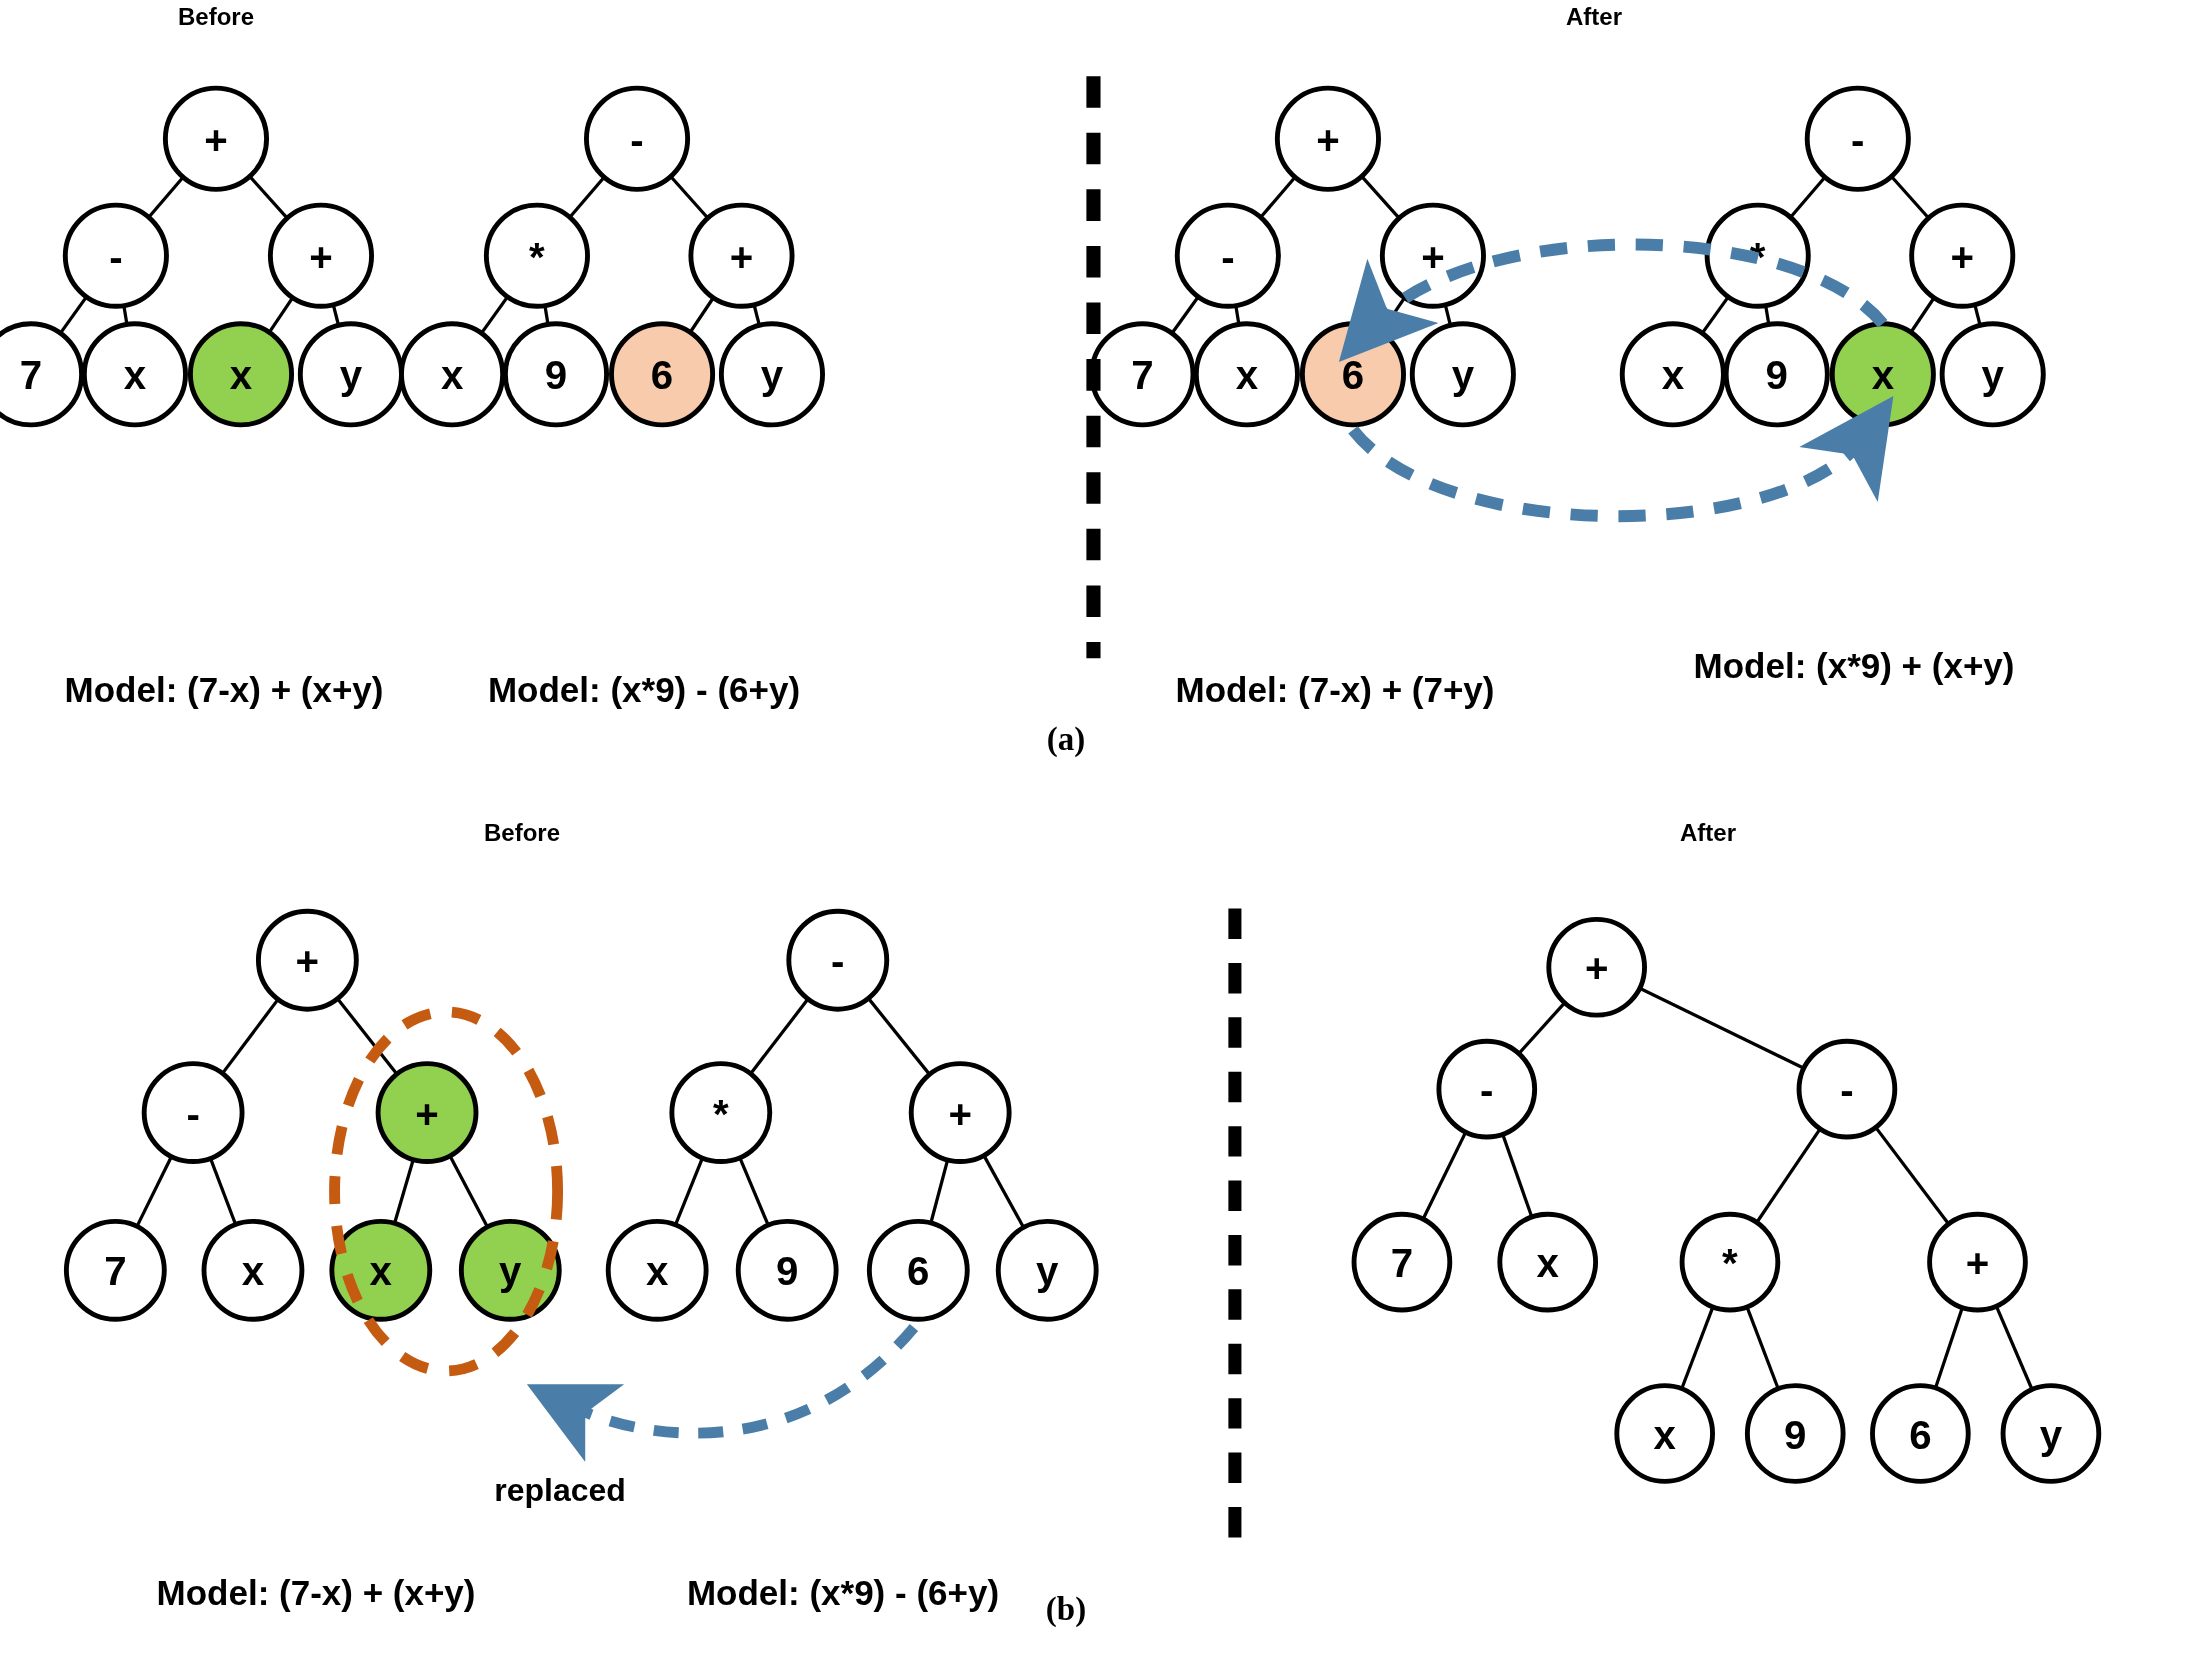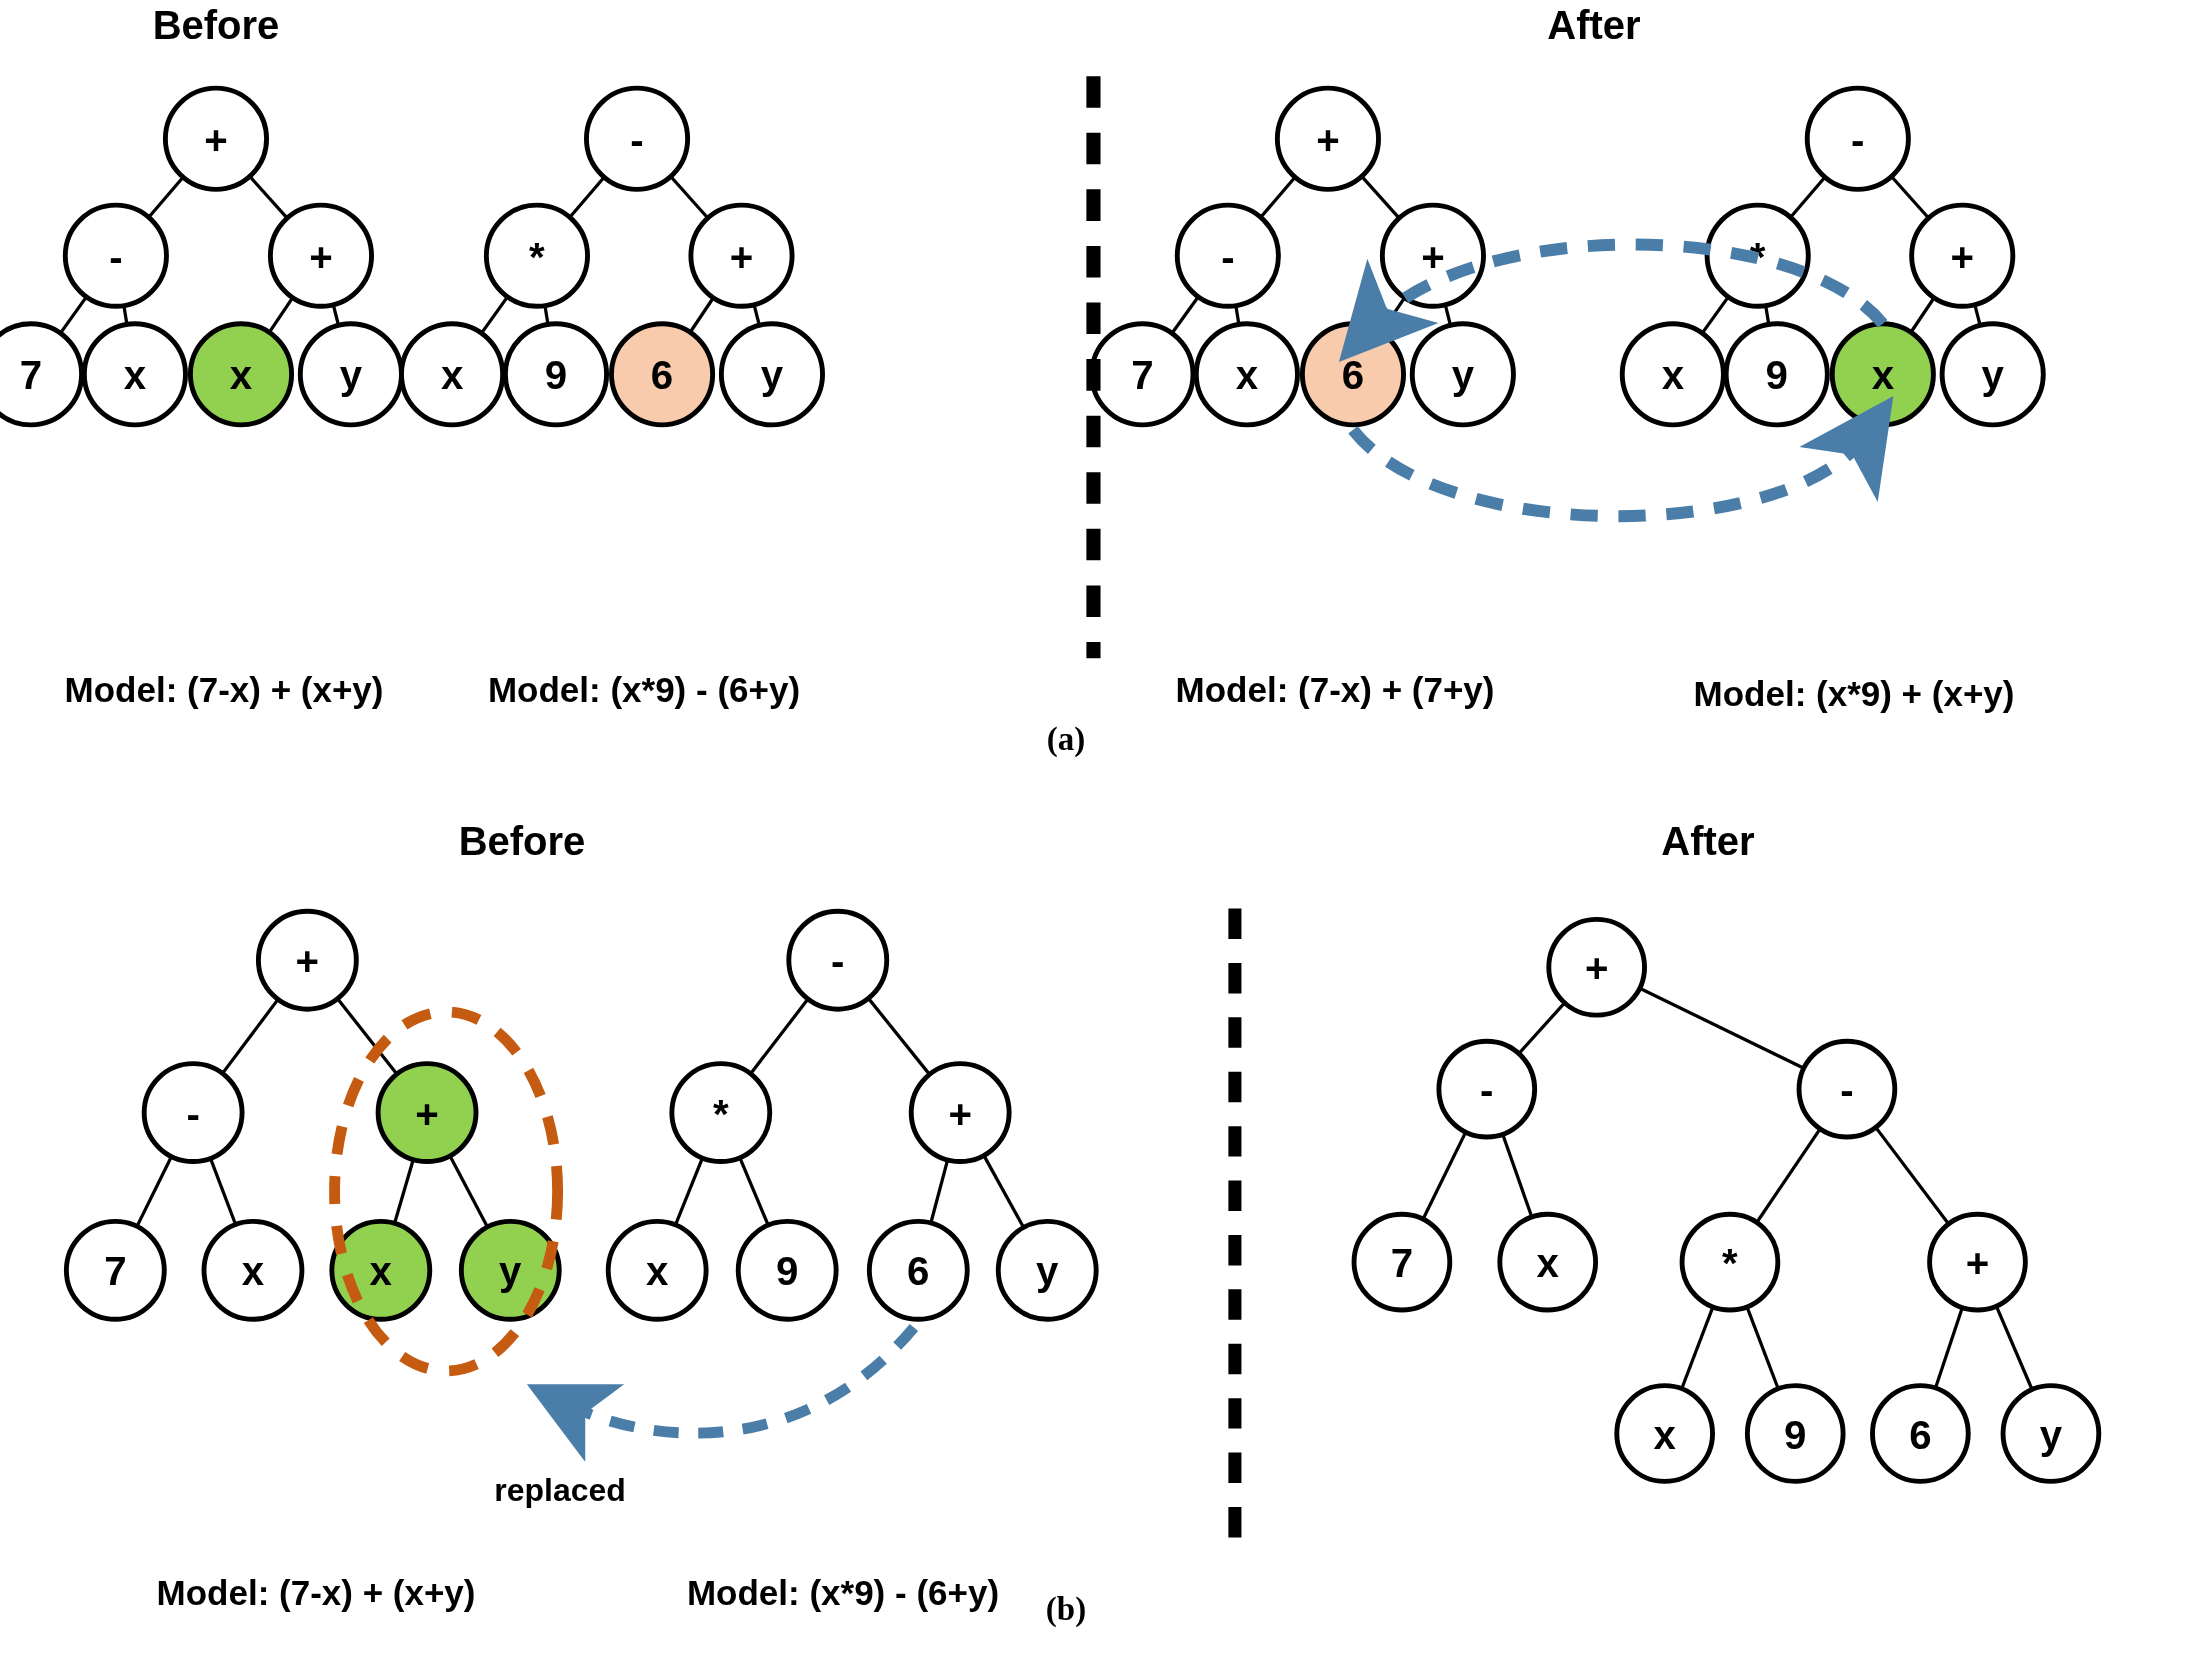--- a/index.html
+++ b/index.html
@@ -1,20 +1,20 @@
 <!DOCTYPE html>
 <html style="font-size:8.7px"><head>
 <meta charset="utf-8">
 <style>
   html,body{margin:0;padding:0;background:#ffffff;}
   body{width:2194px;height:1674px;font-family:"Liberation Sans",sans-serif;}
   #stage{position:relative;width:2194px;height:1674px;overflow:hidden;background:#fff;}
   svg.layer{position:absolute;left:0;top:0;width:2194px;height:1674px;}
   .panel-title{
-    position:absolute;font-weight:bold;font-size:40px;color:#000;
+    position:absolute;font-weight:bold;font-size:24px;color:#000;
     font-family:"Liberation Sans",sans-serif;white-space:nowrap;
     transform:translateX(-50%);
   }
   .model-label{
     position:absolute;font-weight:bold;font-size:35px;color:#000;
     font-family:"Liberation Sans",sans-serif;white-space:nowrap;
     transform:translateX(-50%);
     margin-top:20px;
   }
   .replaced-label{
@@ -343,21 +343,21 @@
     <ellipse cx="820" cy="2190" rx="205" ry="330" fill="none" stroke="#C55A11" stroke-width="20" stroke-dasharray="52 40"></ellipse>
     <path d="M 1680 2440 C 1480 2680 1200 2660 1040 2580" fill="none" stroke="#4A7EA8" stroke-width="20" stroke-dasharray="46 36" marker-end="url(#arrowBlue)"></path>
   </svg>
 
   <div class="panel-title" style="left:216px;top:2.7px">Before</div>
   <div class="panel-title" style="left:1594px;top:2.7px">After</div>
 
   <div class="model-label" style="left:224px;top:650px">Model: (7-x) + (x+y)</div>
   <div class="model-label" style="left:644px;top:650px">Model: (x*9) - (6+y)</div>
   <div class="model-label" style="left:1335px;top:650px">Model: (7-x) + (7+y)</div>
-  <div class="model-label" style="left:1854px;top:654px">Model: (x*9) + (x+y)</div>
+  <div class="model-label" style="left:1854px;top:626px">Model: (x*9) + (x+y)</div>
 
   <div class="subfig-label" style="left:1066px;top:721px">(a)</div>
 
   <div class="panel-title" style="left:522px;top:819px">Before</div>
   <div class="panel-title" style="left:1708px;top:819px">After</div>
 
   <div class="replaced-label" style="left:560px;top:1472px">replaced</div>
 
   <div class="model-label" style="left:316px;top:1553px">Model: (7-x) + (x+y)</div>
   <div class="model-label" style="left:843px;top:1553px">Model: (x*9) - (6+y)</div>

